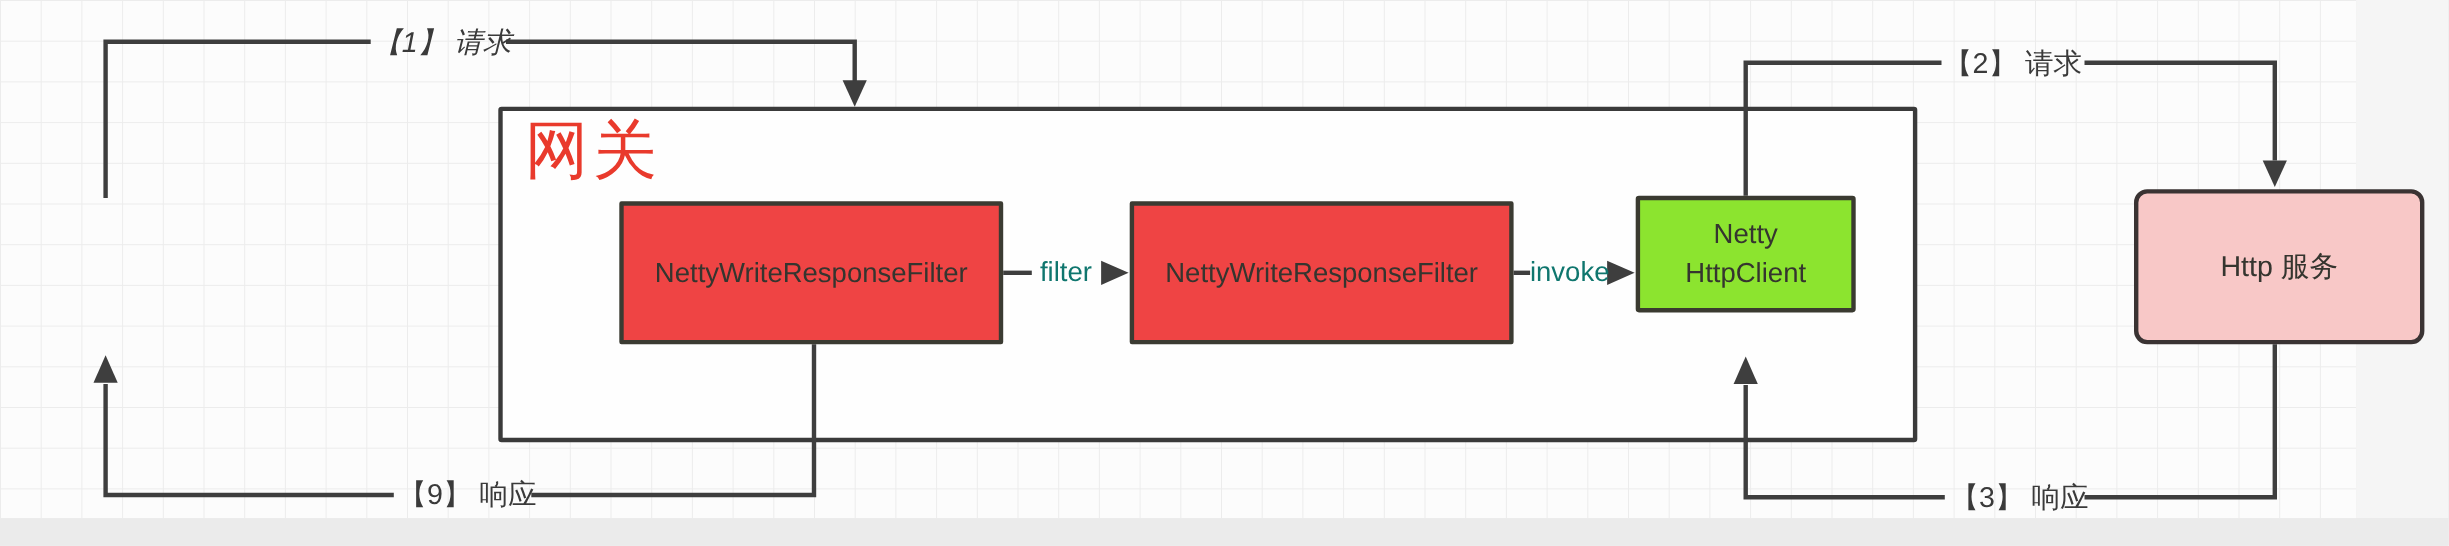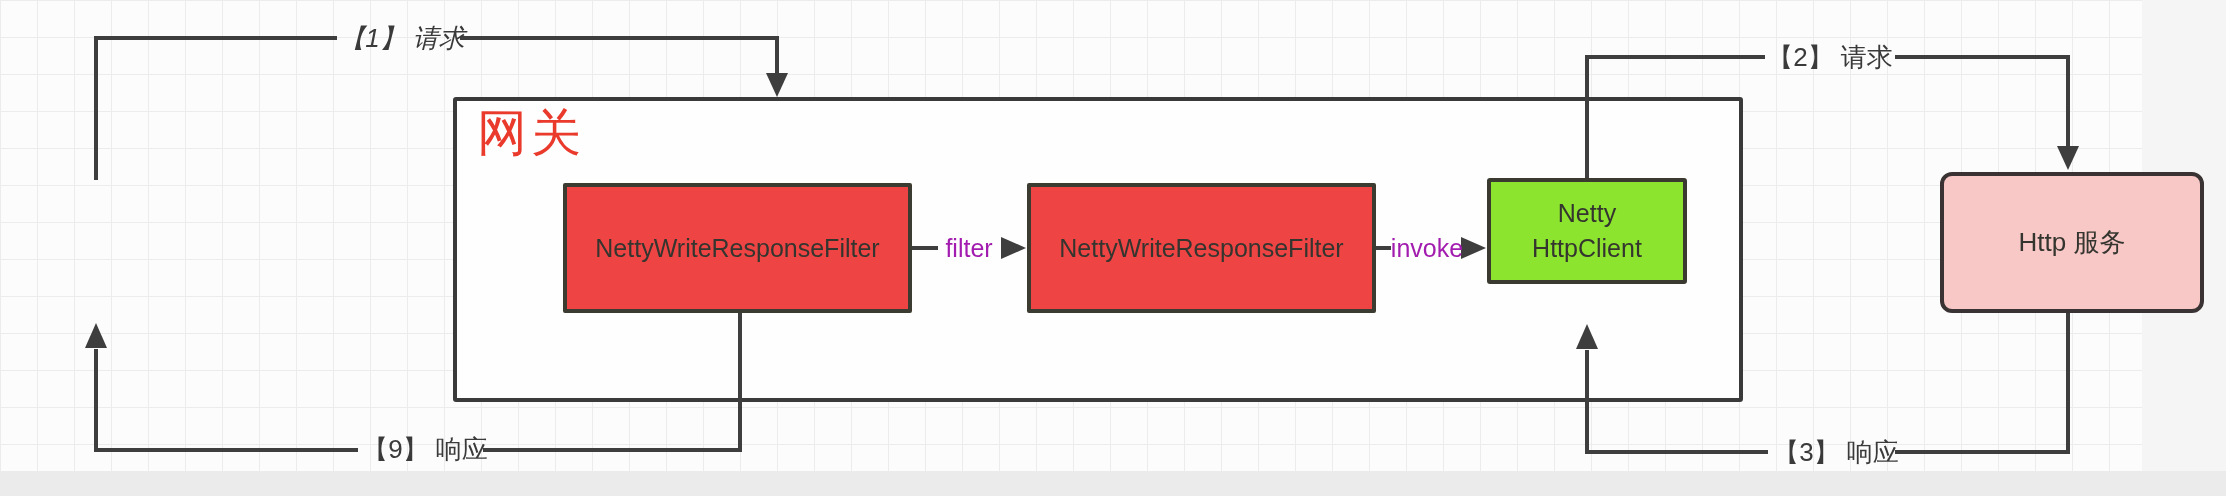--- a/index.html
+++ b/index.html
@@ -23,21 +23,21 @@
     position:absolute;box-sizing:border-box;display:flex;
     align-items:center;justify-content:center;
     color:#35352f;text-align:center;
   }
   .node-gateway{
     left:453px;top:97px;width:1290px;height:305px;z-index:1;
     background:#fefefe;border:4px solid #3a3a3a;border-radius:3px;
   }
   .gw-title{
     position:absolute;left:20px;top:6px;line-height:1.05;
-    font-size:50px;color:#e93a2c;font-weight:500;letter-spacing:4px;
+    font-size:58px;color:#e93a2c;font-weight:500;letter-spacing:4px;
   }
   .wires{position:absolute;left:0;top:0;z-index:2;}
   .wire{stroke:#3e3e3e;stroke-width:4;fill:none;stroke-linejoin:miter;}
   .arrowhead{fill:#3e3e3e;stroke:none;}
 
   .node-client{
     left:25px;top:180px;width:143px;height:143px;z-index:3;
     background:#fdfdfd;border:4px solid #3f3f3f;border-radius:50%;
     font-size:26px;
   }
@@ -56,21 +56,21 @@
   .node-netty .node-label{white-space:pre-line;}
   .node-http{
     left:1940px;top:172px;width:264px;height:141px;z-index:3;
     background:#f8c8c7;border:4px solid #3a3333;border-radius:12px;
     font-size:26px;
   }
   .edge-label{
     position:absolute;z-index:4;transform:translate(-50%,-50%);
     font-size:26px;color:#3a3a3a;white-space:nowrap;line-height:1;
   }
-  .edge-label.small{font-size:25px;color:#a21caf;}
+  .edge-label.small{font-size:25px;color:#0f766e;}
 </style>
 </head>
 <body>
 
 <div class="stage">
 
   <div class="grid-canvas"></div>
   <div class="band-right"></div>
   <div class="band-bottom"></div>
 

